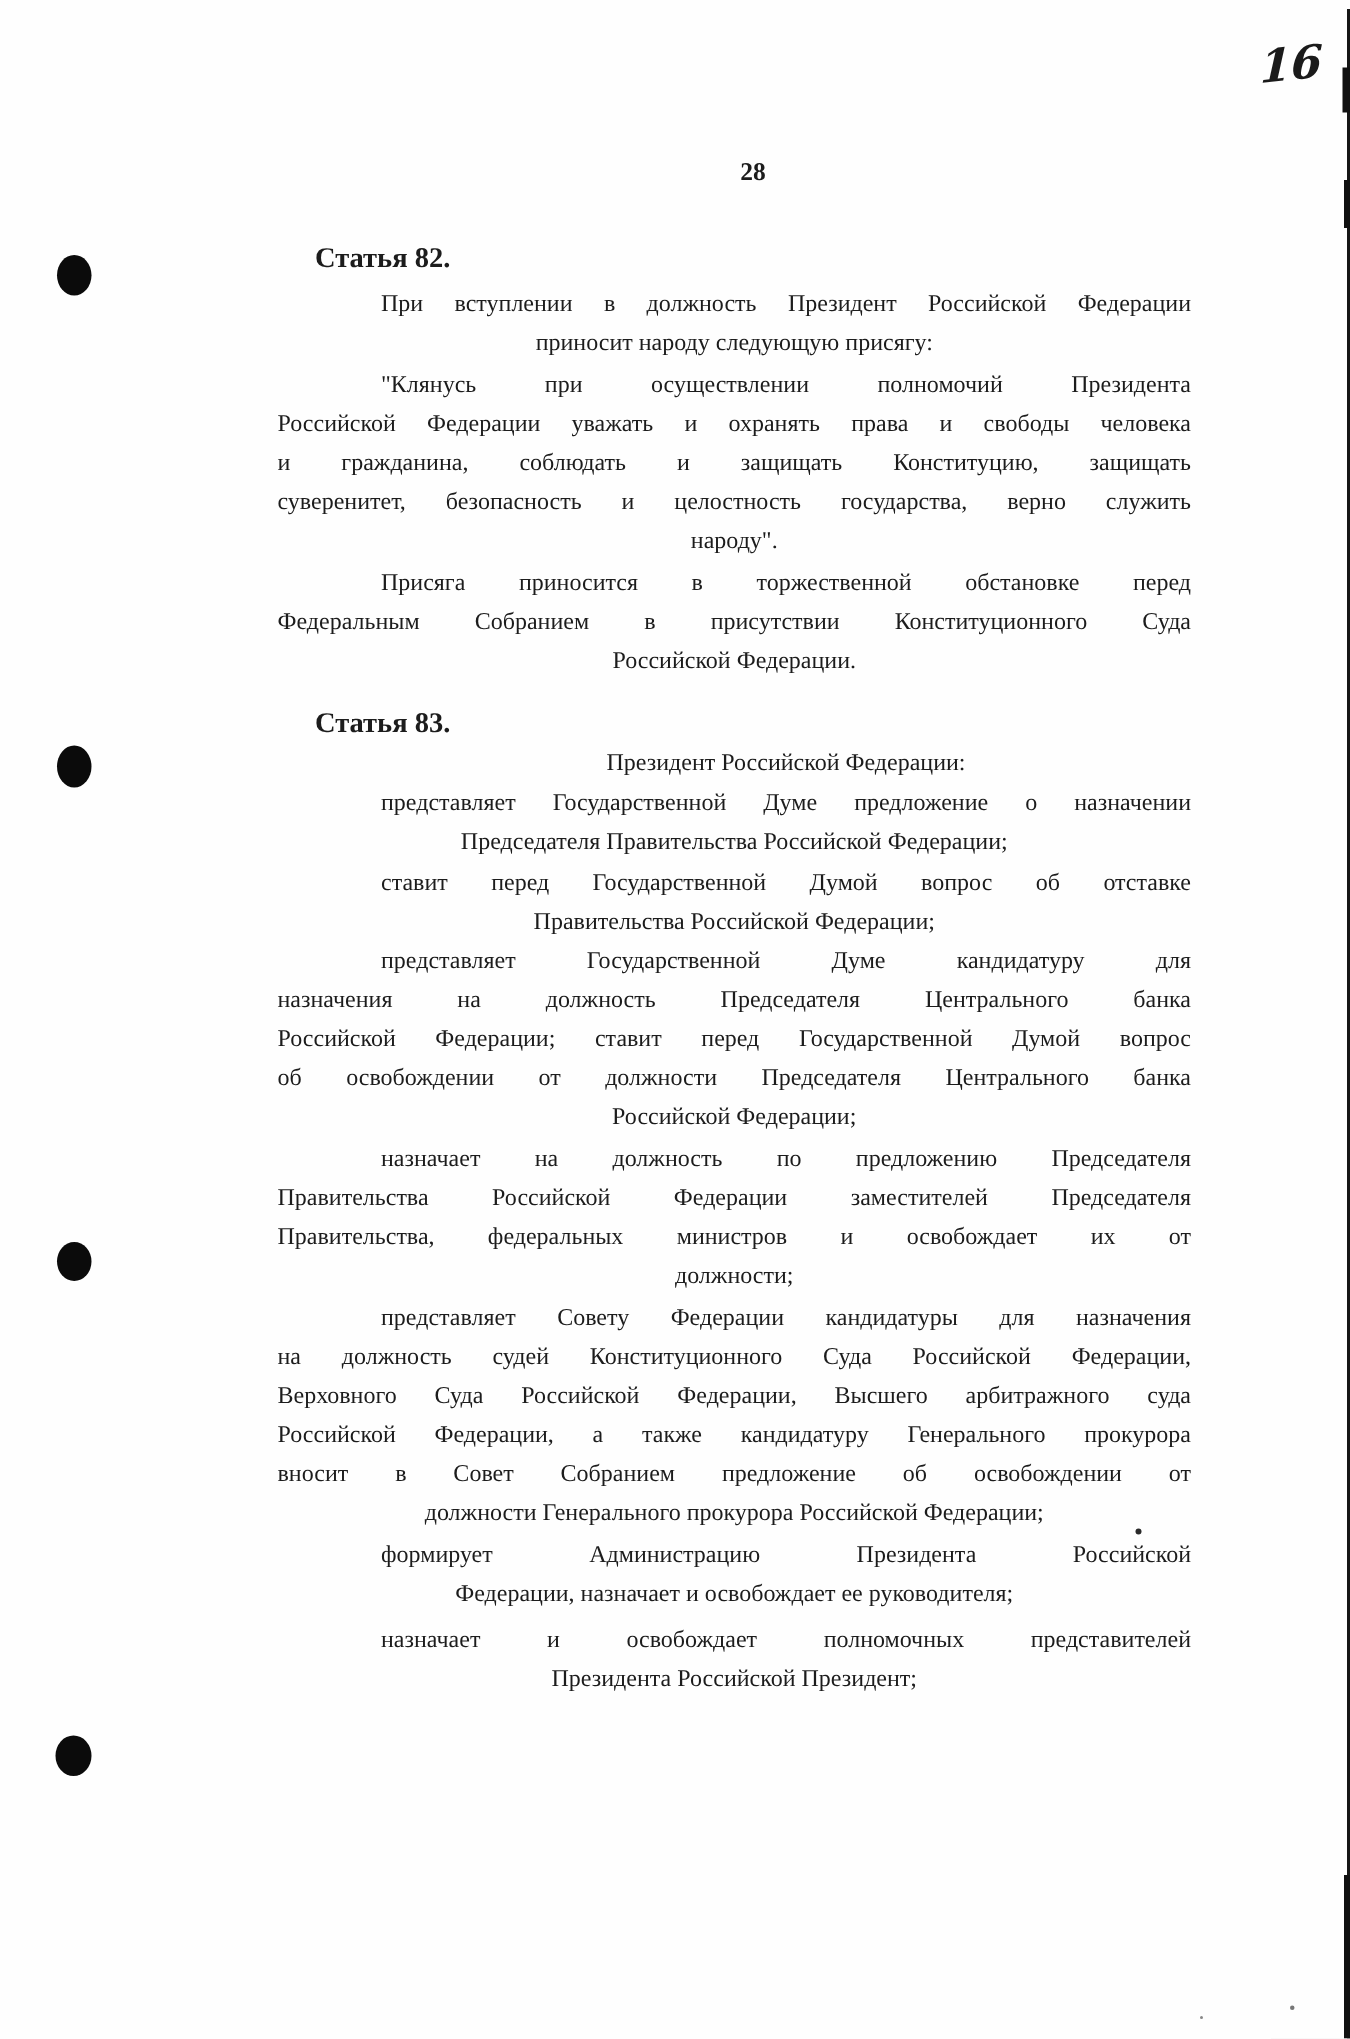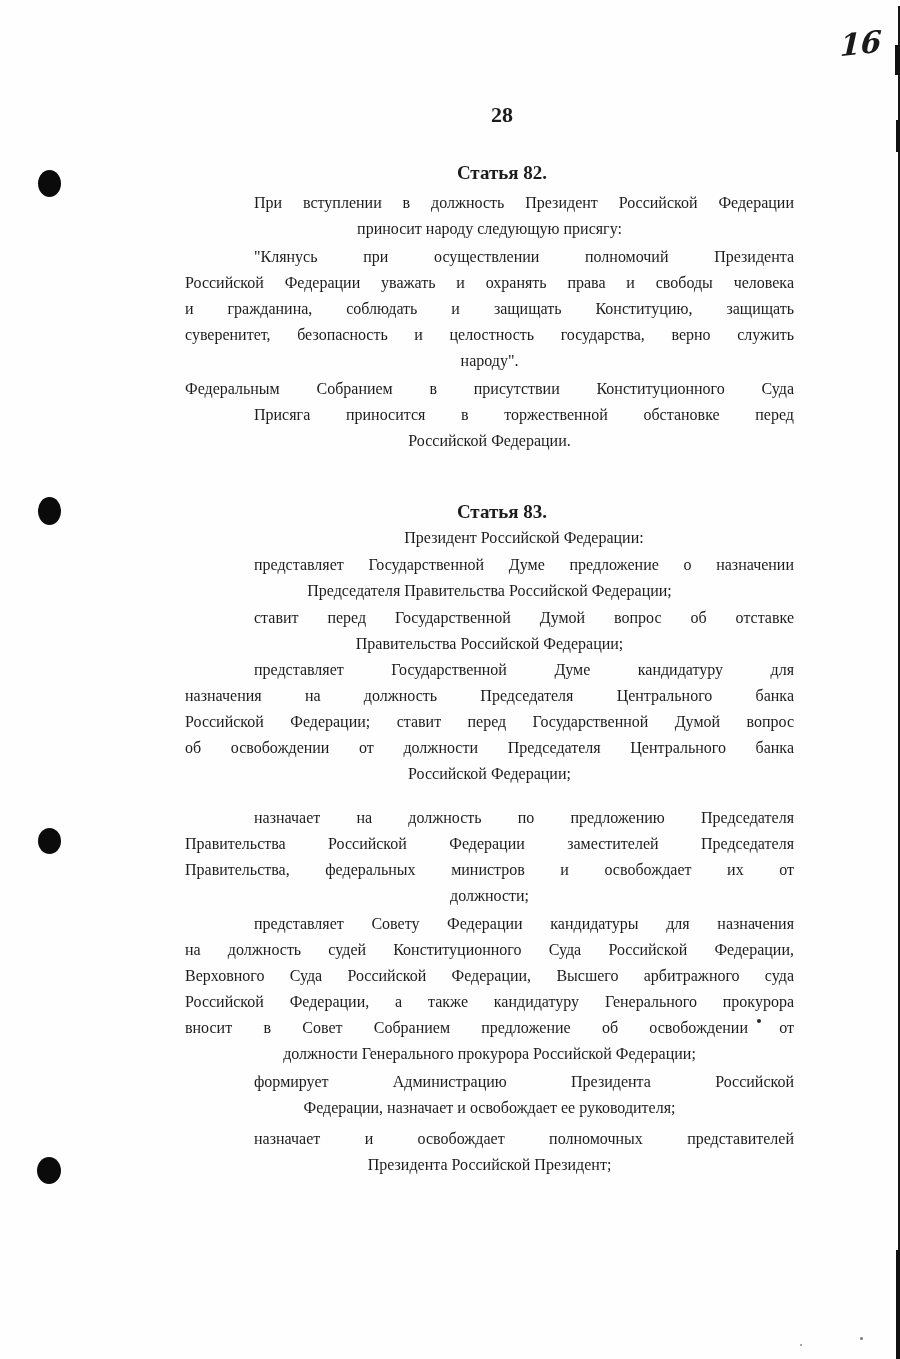--- a/index.html
+++ b/index.html
@@ -8,38 +8,38 @@
     position:relative;
     width:900px;height:1359px;
     background:#fefefe;
     overflow:hidden;
     color:#1c1c1c;
   }
   
   .page-number{
     position:absolute;top:102px;left:185px;width:609px;
     text-align:center;padding-left:25px;box-sizing:border-box;
-    font-size:22px;line-height:26px;font-weight:bold;
+    font-size:17px;line-height:26px;font-weight:bold;
   }
   
   .hand-mark{
     position:absolute;top:26px;left:840px;
     font-family:"DejaVu Serif", serif;
     font-style:italic;font-size:30px;font-weight:bold;
     transform:rotate(-6deg) skewX(-8deg);
     color:#1a1a1a;
   }
   
   .text-block{
     position:absolute;left:185px;top:160px;width:609px;
     font-size:19px;
   }
   .article-title{
     font-size:19px;font-weight:bold;line-height:26px;height:26px;
-    text-align:center;padding-left:25px;box-sizing:border-box;
+    text-align:left;padding-left:25px;box-sizing:border-box;
     margin:0;
   }
   .para{margin:0;}
   .ln,.ll{
     height:26px;line-height:26px;white-space:nowrap;
     font-size:16px;
   }
   .ln{text-align:justify;text-align-last:justify;white-space:normal;overflow:hidden;}
   .ll{text-align:center;white-space:normal;overflow:hidden;}
   .ind{text-indent:69px;}
@@ -81,26 +81,26 @@
 
     <div class="para" style="margin-top:2px">
       <div class="ln ind">"Клянусь при осуществлении полномочий Президента</div>
       <div class="ln">Российской Федерации уважать и охранять права и свободы человека</div>
       <div class="ln">и гражданина, соблюдать и защищать Конституцию, защищать</div>
       <div class="ln">суверенитет, безопасность и целостность государства, верно служить</div>
       <div class="ll">народу".</div>
     </div>
 
     <div class="para" style="margin-top:2px">
+      <div class="ln ind">Присяга приносится в торжественной обстановке перед</div>
       <div class="ln">Федеральным Собранием в присутствии Конституционного Суда</div>
-      <div class="ln ind">Присяга приносится в торжественной обстановке перед</div>
       <div class="ll">Российской Федерации.</div>
     </div>
 
-    <h2 class="article-title" style="margin-top:45px">Статья 83.</h2>
+    <h2 class="article-title" style="margin-top:16px">Статья 83.</h2>
 
     <div class="para">
       <div class="ll ind">Президент Российской Федерации:</div>
     </div>
 
     <div class="para" style="margin-top:1px">
       <div class="ln ind">представляет Государственной Думе предложение о назначении</div>
       <div class="ll">Председателя Правительства Российской Федерации;</div>
     </div>
 
@@ -110,21 +110,21 @@
     </div>
 
     <div class="para">
       <div class="ln ind">представляет Государственной Думе кандидатуру для</div>
       <div class="ln">назначения на должность Председателя Центрального банка</div>
       <div class="ln">Российской Федерации; ставит перед Государственной Думой вопрос</div>
       <div class="ln">об освобождении от должности Председателя Центрального банка</div>
       <div class="ll">Российской Федерации;</div>
     </div>
 
-    <div class="para" style="margin-top:18px">
+    <div class="para" style="margin-top:2px">
       <div class="ln ind">назначает на должность по предложению Председателя</div>
       <div class="ln">Правительства Российской Федерации заместителей Председателя</div>
       <div class="ln">Правительства, федеральных министров и освобождает их от</div>
       <div class="ll">должности;</div>
     </div>
 
     <div class="para" style="margin-top:2px">
       <div class="ln ind">представляет Совету Федерации кандидатуры для назначения</div>
       <div class="ln">на должность судей Конституционного Суда Российской Федерации,</div>
       <div class="ln">Верховного Суда Российской Федерации, Высшего арбитражного суда</div>

